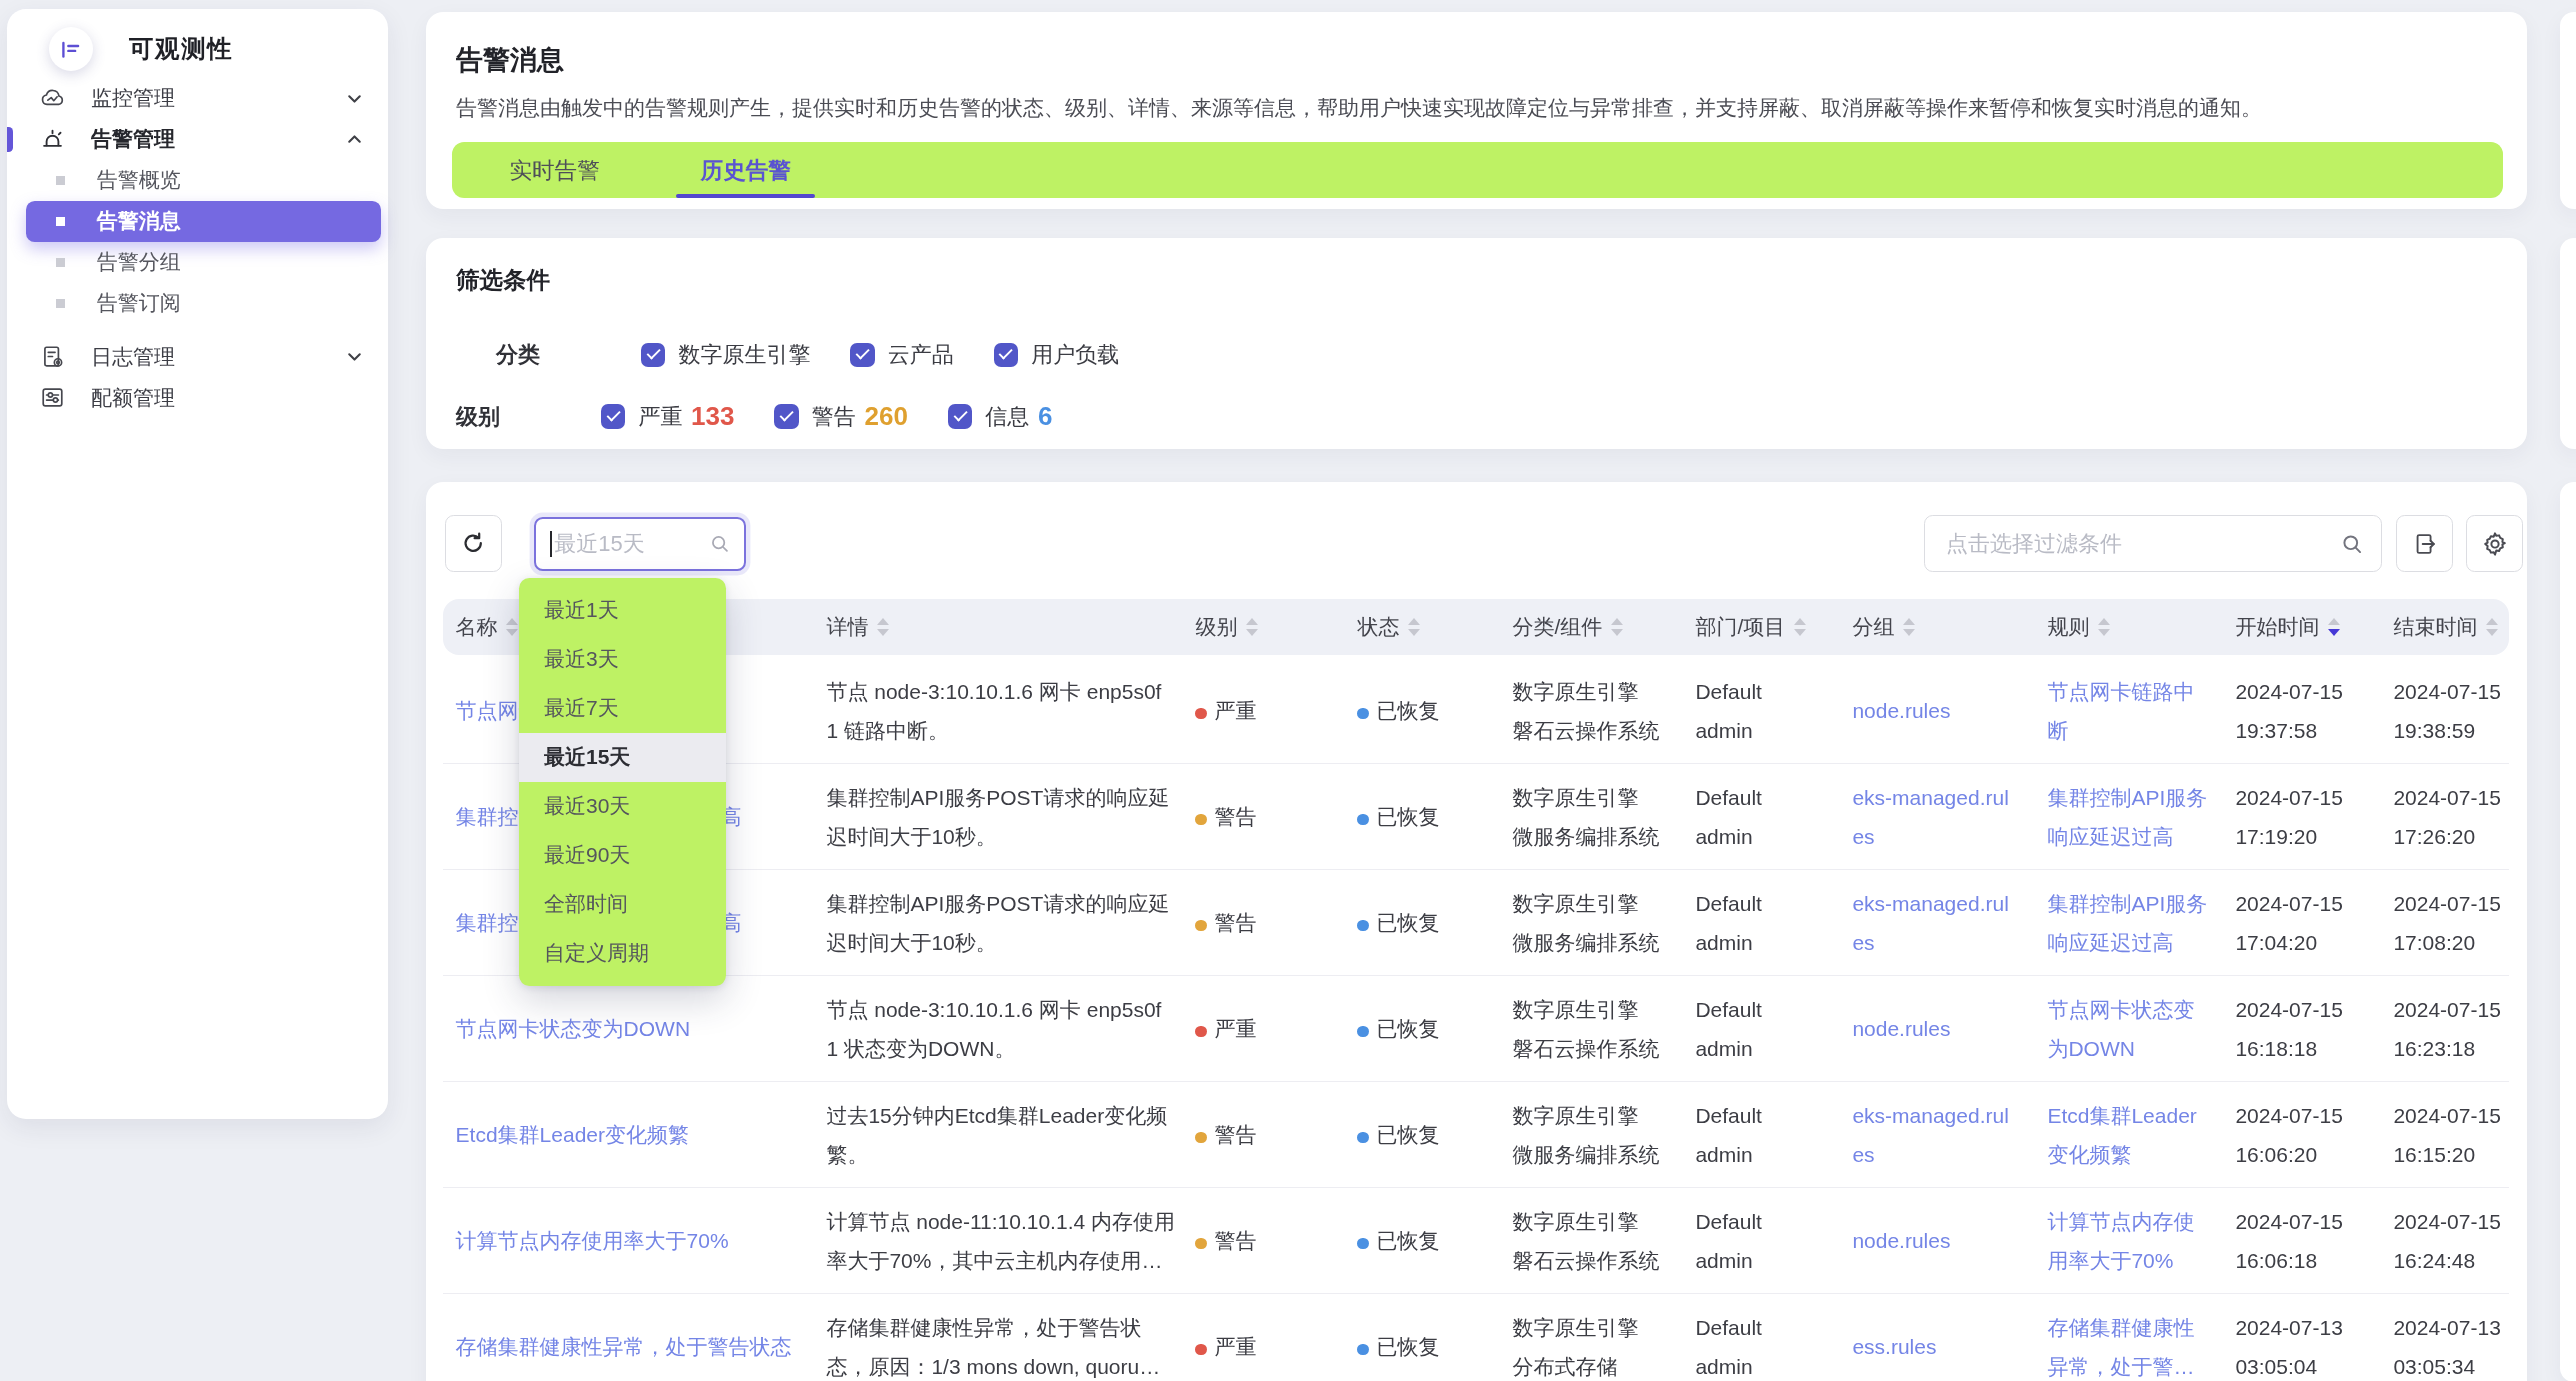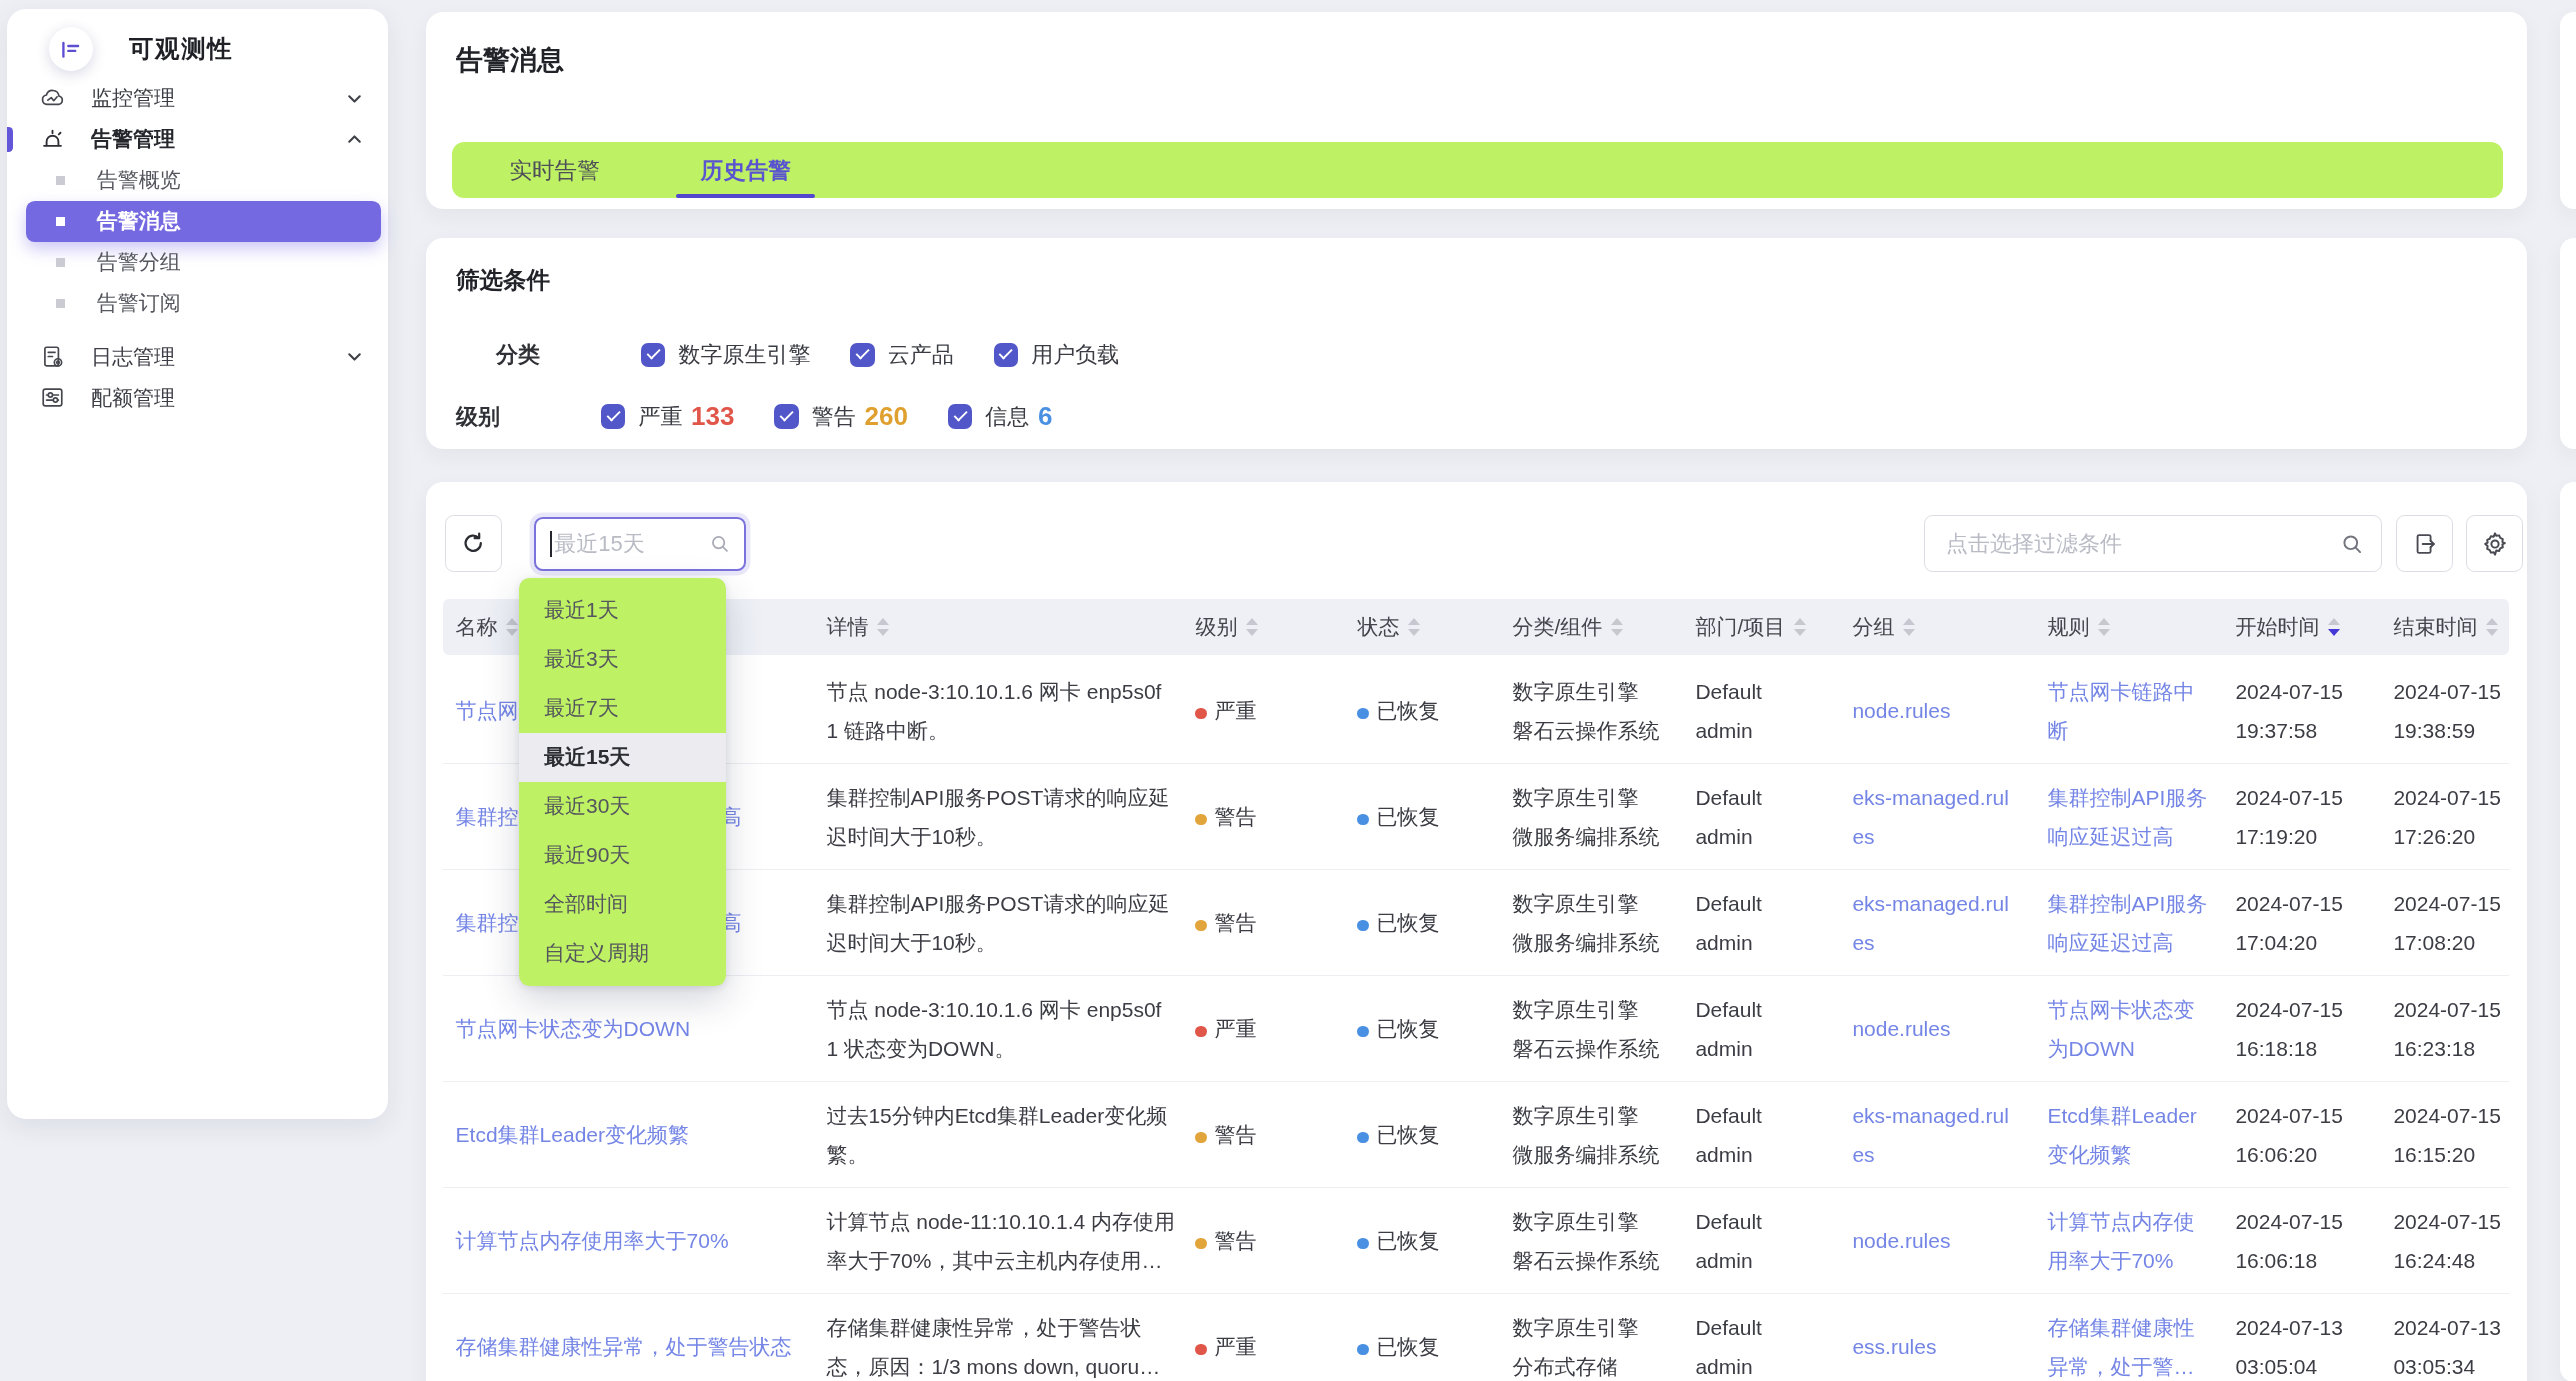--- a/index.html
+++ b/index.html
@@ -63,21 +63,21 @@
   .btn-gear { left:2021px; }
   .time-input { position:absolute; left:89px; top:1.7px; width:212px; height:54px; background:#fff;
                 border:2.6px solid #7b72dd; border-radius:8.7px; box-shadow:0 0 0 4.4px rgba(120,110,225,.16);
                 display:flex; align-items:center; padding:0 14px; }
   .caret { width:1.7px; height:26px; background:#26272c; margin-right:2.6px; }
   .ph { font-size:22px; color:#b9bbc5; flex:1; white-space:nowrap; overflow:hidden; }
   .filter-input { position:absolute; left:1479px; top:0; width:458px; height:57px; background:#fff;
                   border:1.7px solid #dcdde2; border-radius:8.7px; display:flex; align-items:center; padding:0 17.4px 0 21px; }
 
   .thead { position:absolute; top:117px; left:17.4px; width:2066px; height:56px; background:#eef0f6;
-           border-radius:6px; display:flex; align-items:center; font-size:21px; color:#43444c; }
+           border-radius:16px; display:flex; align-items:center; font-size:21px; color:#43444c; }
   .th { display:flex; align-items:center; gap:8.7px; }
   .tbody { position:absolute; top:176px; left:17.4px; width:2066px; }
   .trow { display:flex; align-items:center; min-height:106px; border-bottom:1.7px solid #ededf2; }
   .td { font-size:21px; line-height:39px; color:#3c3d44; }
 
   .col-name    { width:383px; padding-left:12.2px; }
   .col-details { width:369px; padding-right:19px; }
   .col-level   { width:162px; }
   .col-status  { width:155px; }
   .col-cat     { width:183px; }
@@ -198,20 +198,21 @@
               <circle cx="19.5" cy="19" r="2.5" fill="#fff"></circle>
           </svg>
         </span>
         <span>配额管理</span>
       </div>
     </nav>
   </aside>
 
   <section class="card head-card">
     <h1 class="page-title">告警消息</h1>
+    <p class="page-desc">告警消息由触发中的告警规则产生，提供实时和历史告警的状态、级别、详情、来源等信息，帮助用户快速实现故障定位与异常排查，并支持屏蔽、取消屏蔽等操作来暂停和恢复实时消息的通知。</p>
     <div class="tabs" id="tabs">
         <div class="tab">实时告警</div>
         <div class="tab active">历史告警</div>
       </div>
   </section>
 
   <section class="card filter-card">
     <h2 class="filter-title">筛选条件</h2>
     <div class="f-row r1">
       <span class="f-label">分类</span>

